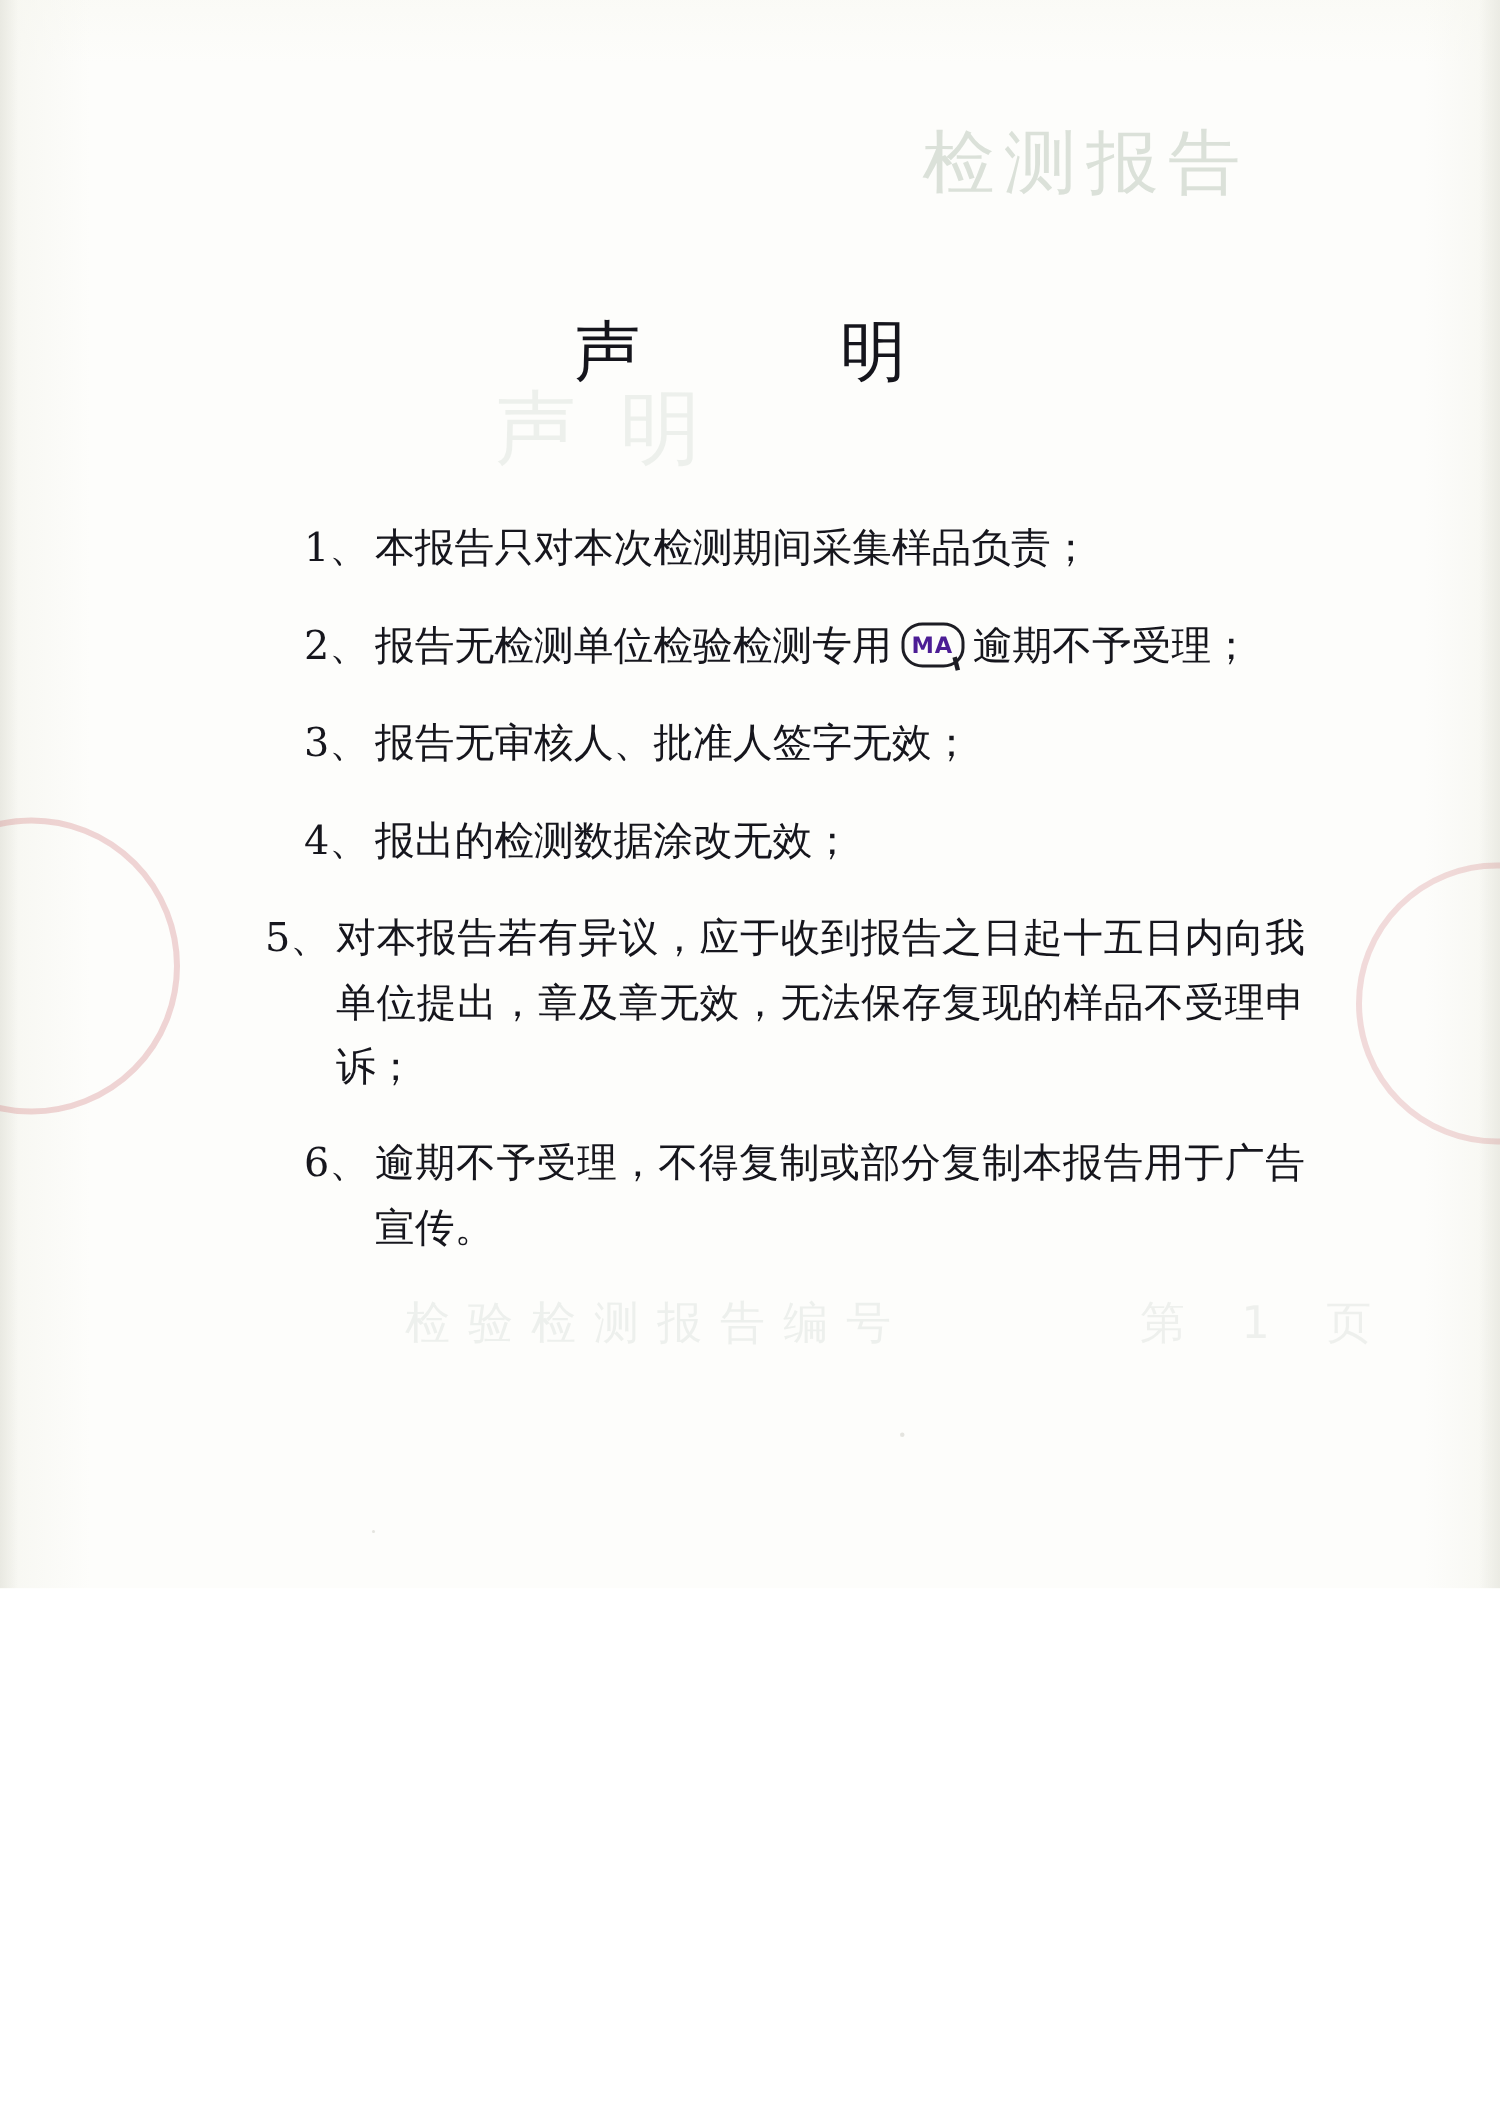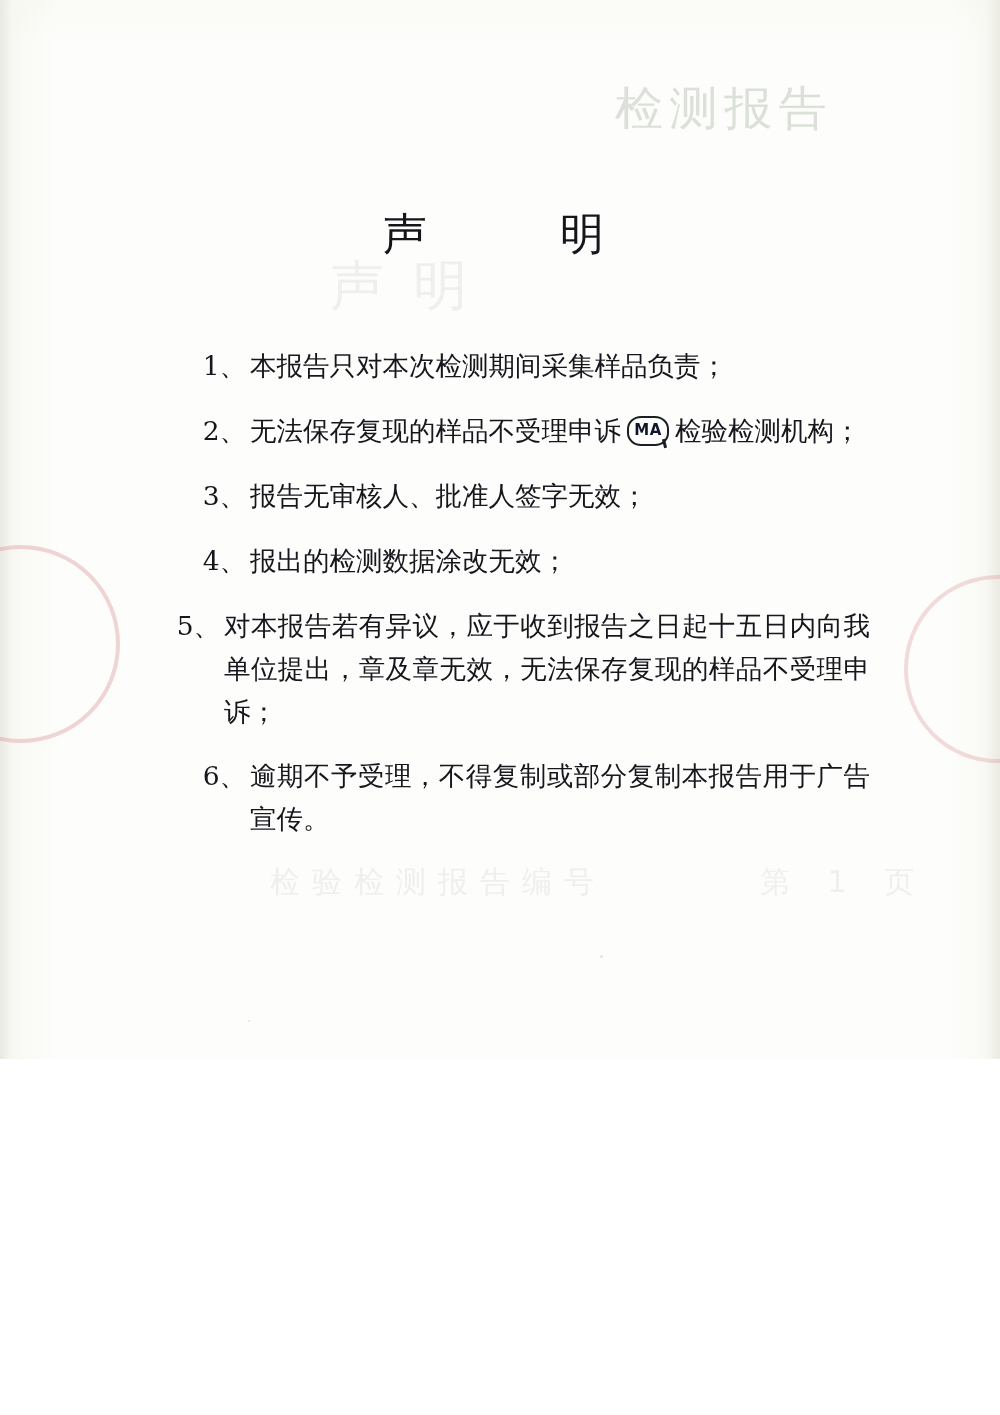--- a/index.html
+++ b/index.html
@@ -193,21 +193,21 @@
     width: 38px;
     height: 26px;
     margin: 0 6px;
     border: 2.5px solid #1d1d24;
     border-radius: 14px / 13px;
     font-family: "DejaVu Sans", "Liberation Sans", sans-serif;
     font-size: 15px;
     font-weight: bold;
     letter-spacing: 0.5px;
     line-height: 1;
-    color: #0f172a;
+    color: #4c1d95;
     vertical-align: middle;
     position: relative;
     top: -2px;
   }
   .ma-badge::after {
     content: "";
     position: absolute;
     right: 2px;
     bottom: -4px;
     width: 2.5px;
@@ -247,21 +247,21 @@
 
   <div class="clause-list">
 
     <div class="clause">
       <span class="clause-num">1、</span>
       <span class="clause-body">本报告只对本次检测期间采集样品负责；</span>
     </div>
 
     <div class="clause">
       <span class="clause-num">2、</span>
-      <span class="clause-body"><span>无法保存复现的样品不受理申诉</span><span class="ma-badge">MA</span><span>检验检测机构；</span></span>
+      <span class="clause-body"><span>报告无检测单位检验检测专用</span><span class="ma-badge">MA</span><span>逾期不予受理；</span></span>
     </div>
 
     <div class="clause">
       <span class="clause-num">3、</span>
       <span class="clause-body">报告无审核人、批准人签字无效；</span>
     </div>
 
     <div class="clause">
       <span class="clause-num">4、</span>
       <span class="clause-body">报出的检测数据涂改无效；</span>

